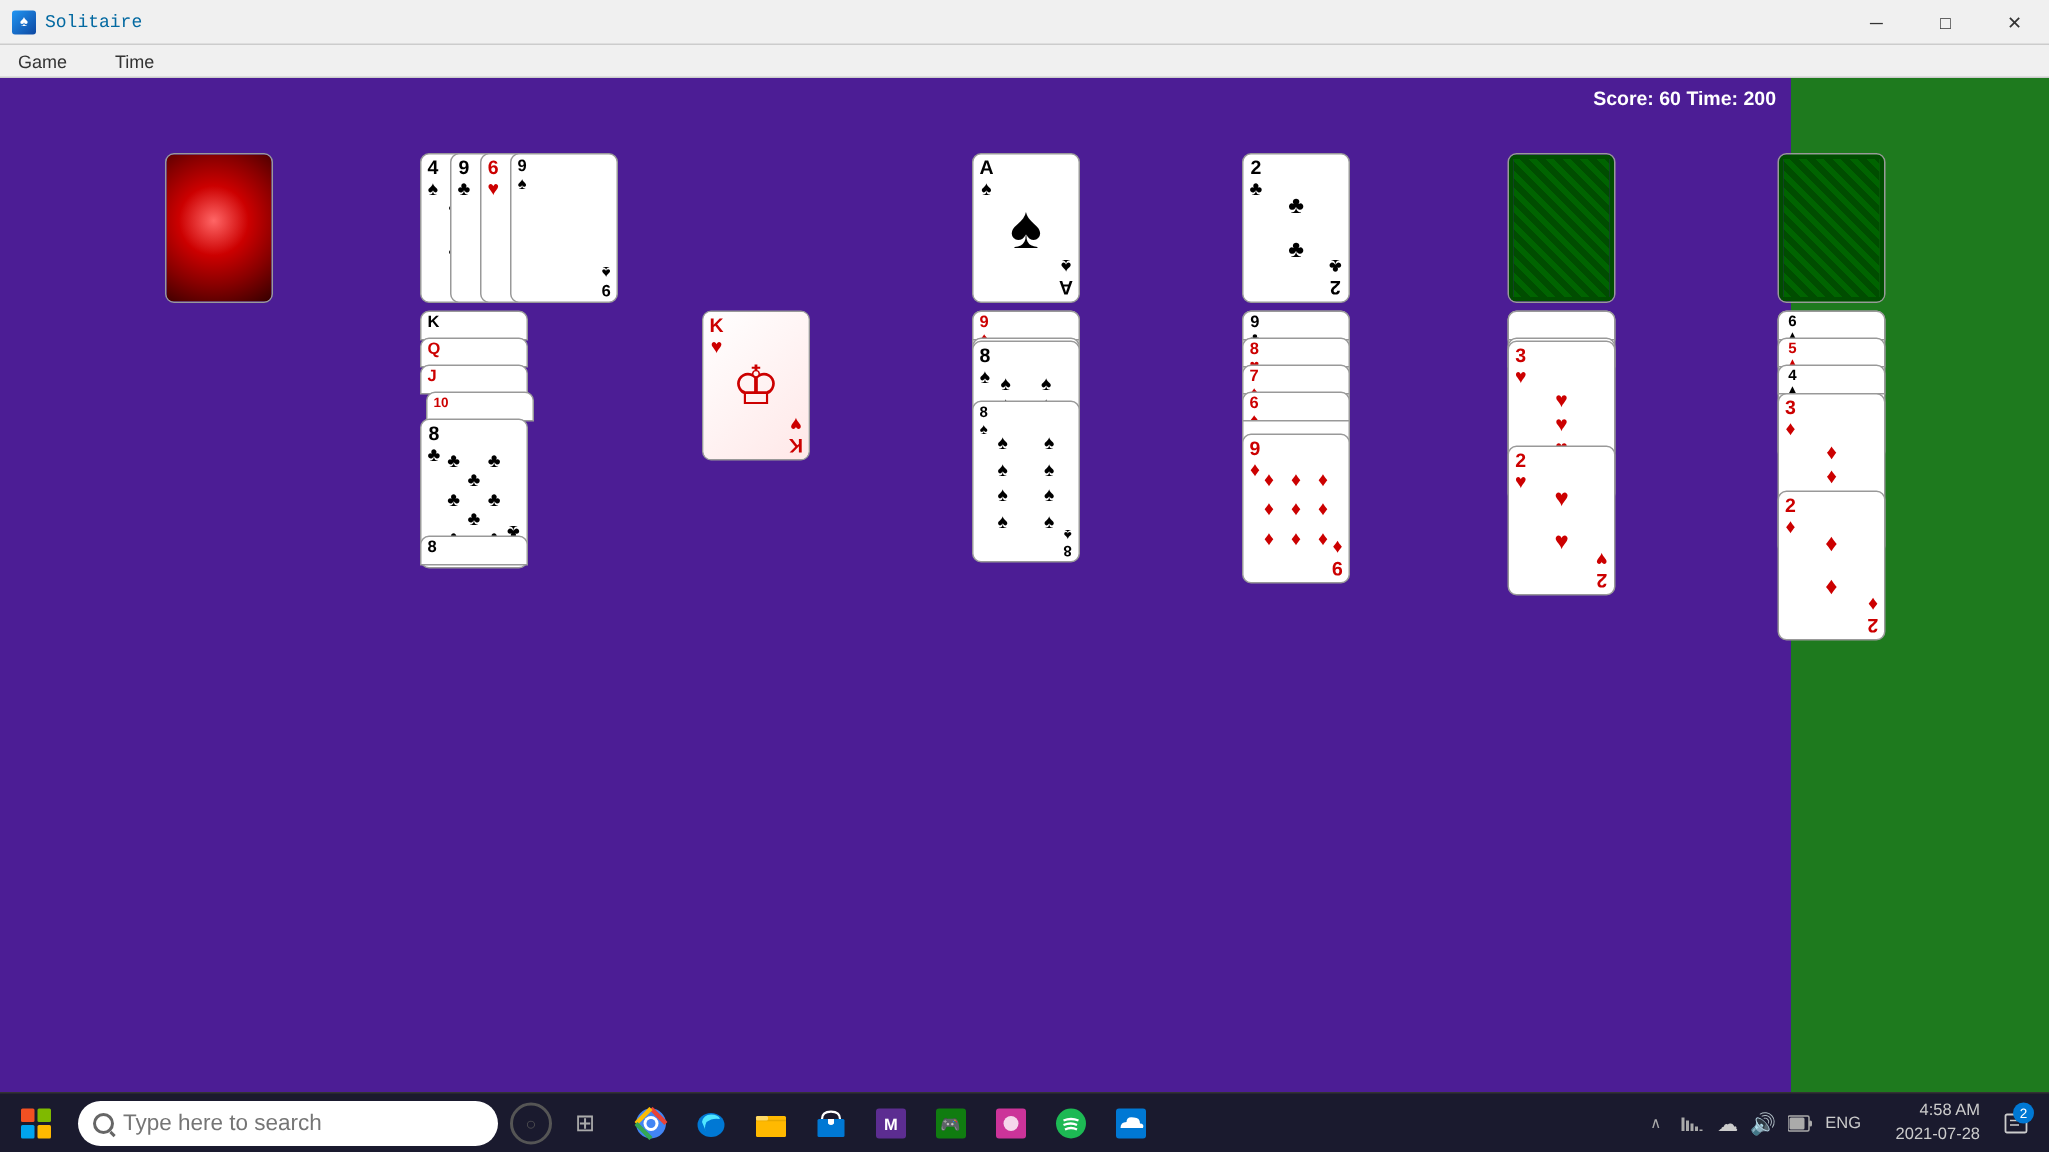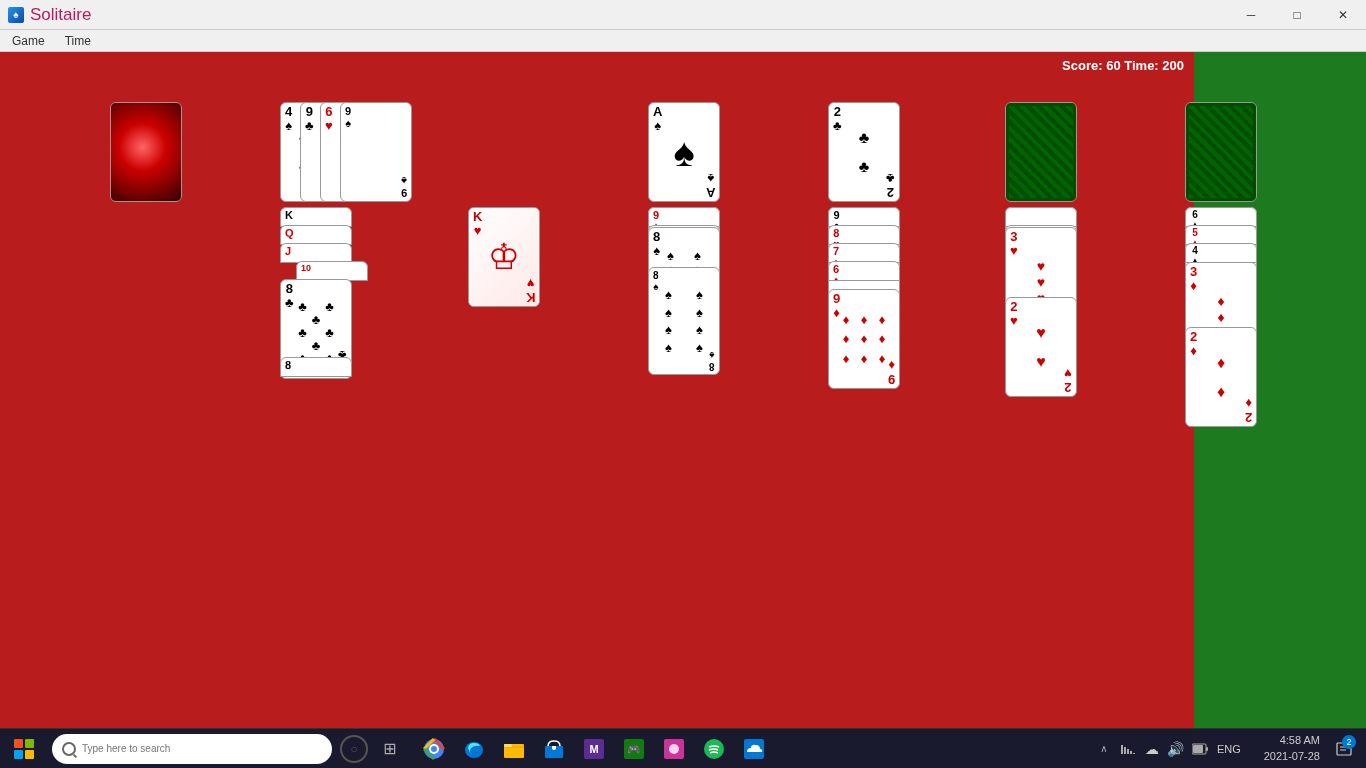--- a/index.html
+++ b/index.html
@@ -22,21 +22,21 @@
       gap: 6px;
       padding-left: 8px;
     }
     #titlebar-icon {
       width: 16px; height: 16px;
       background: linear-gradient(135deg, #2196F3, #0d47a1);
       border-radius: 2px;
       display: flex; align-items: center; justify-content: center;
       font-size: 10px; color: white;
     }
-    #titlebar-title { font-size: 17px; color: #be185d; }
+    #titlebar-title { font-size: 12px; color: #0369a1; font-family: Liberation Mono, monospace; }
     #titlebar-controls {
       display: flex;
       height: 30px;
     }
     #titlebar-controls span {
       width: 46px;
       height: 30px;
       display: flex;
       align-items: center;
       justify-content: center;
@@ -46,21 +46,21 @@
     }
 
     
     #menubar {
       width: 100%;
       height: 22px;
       background: #f0f0f0;
       display: flex;
       align-items: center;
       padding-left: 4px;
-      gap: 4px;
+      gap: 16px;
       border-bottom: 1px solid #ccc;
     }
     #menubar span {
       font-size: 12px;
       color: #333;
       padding: 2px 8px;
       cursor: pointer;
     }
 
     
@@ -193,21 +193,21 @@
       border-radius: 15px;
       display: flex;
       align-items: center;
       padding: 0 10px;
       gap: 6px;
       margin: 0 4px;
     }
     #search-bar input {
       border: none;
       outline: none;
-      font-size: 10px;
+      font-size: 15px;
       color: #333;
       width: 100%;
       background: transparent;
     }
     .search-icon-circle {
       width: 14px;
       height: 14px;
       border: 2px solid #666;
       border-radius: 50%;
       position: relative;
@@ -362,21 +362,21 @@
     <span>□</span>
     <span class="close-btn">✕</span>
   </div>
 </div>
 
 <div id="menubar">
   <span>Game</span>
   <span>Time</span>
 </div>
 
-<div id="gamearea" style="position:relative; width:1194px; height:676px; background:#b91c1c;">
+<div id="gamearea" style="position:relative; width:1194px; height:676px; background:#4c1d95;">
 
   <div id="scorebar" style="position:absolute;top:6px;right:10px;color:white;font-size:13px;font-weight:bold;">Score: 60  Time: 200</div>
 
   <div class="stock-pile" style="left:110px; top:50px;">
     <div class="stock-swirl" style="background: radial-gradient(circle at 45% 45%, #ff6666 0%, #cc0000 35%, #880000 65%, #330000 100%);"></div>
   </div>
 
   <div class="card" style="left:280px; top:50px; height:100px;">
     <div class="card-face">
       <div class="card-tl black">4<br>♠</div>
@@ -453,21 +453,21 @@
   </div>
 
   <div class="stacked-card" style="left:280px; top:173px; z-index:11;">
     <div class="card-tl red" style="font-size:11px;">Q</div>
   </div>
 
   <div class="stacked-card" style="left:280px; top:191px; z-index:12;">
     <div class="card-tl red" style="font-size:11px;">J</div>
   </div>
 
-  <div class="stacked-card" style="left:296px; top:209px; z-index:13;">
+  <div class="stacked-card" style="left:284px; top:209px; z-index:13;">
     <div class="card-tl red" style="font-size:9px;">10</div>
   </div>
 
   <div class="card" style="left:280px; top:227px; z-index:14; height:100px;">
     <div class="card-face">
       <div class="card-tl black">8<br>♣</div>
       <div class="card-br black">8<br>♣</div>
       <div class="card-suit-grid">
         <div class="suit-row">
             <span class="suit-small black">♣</span>

